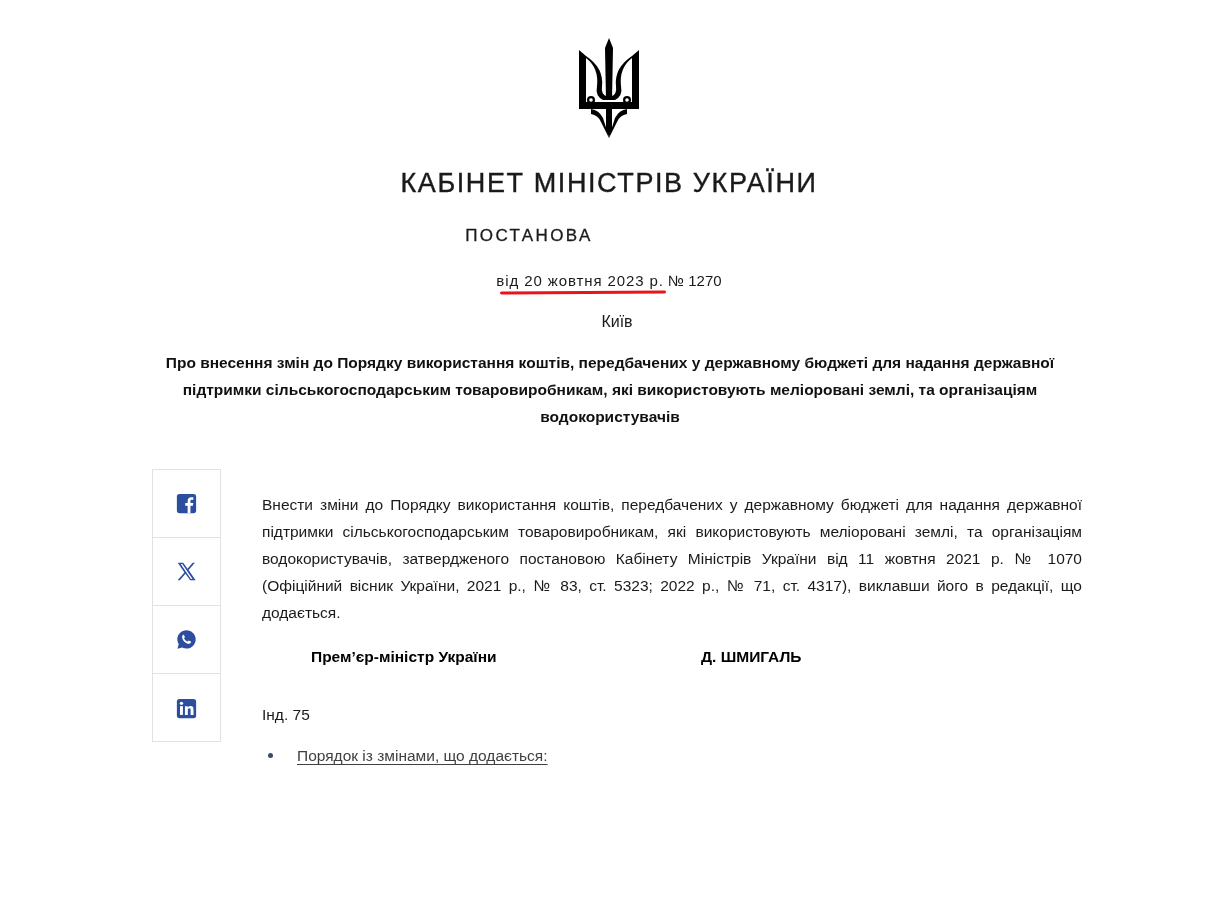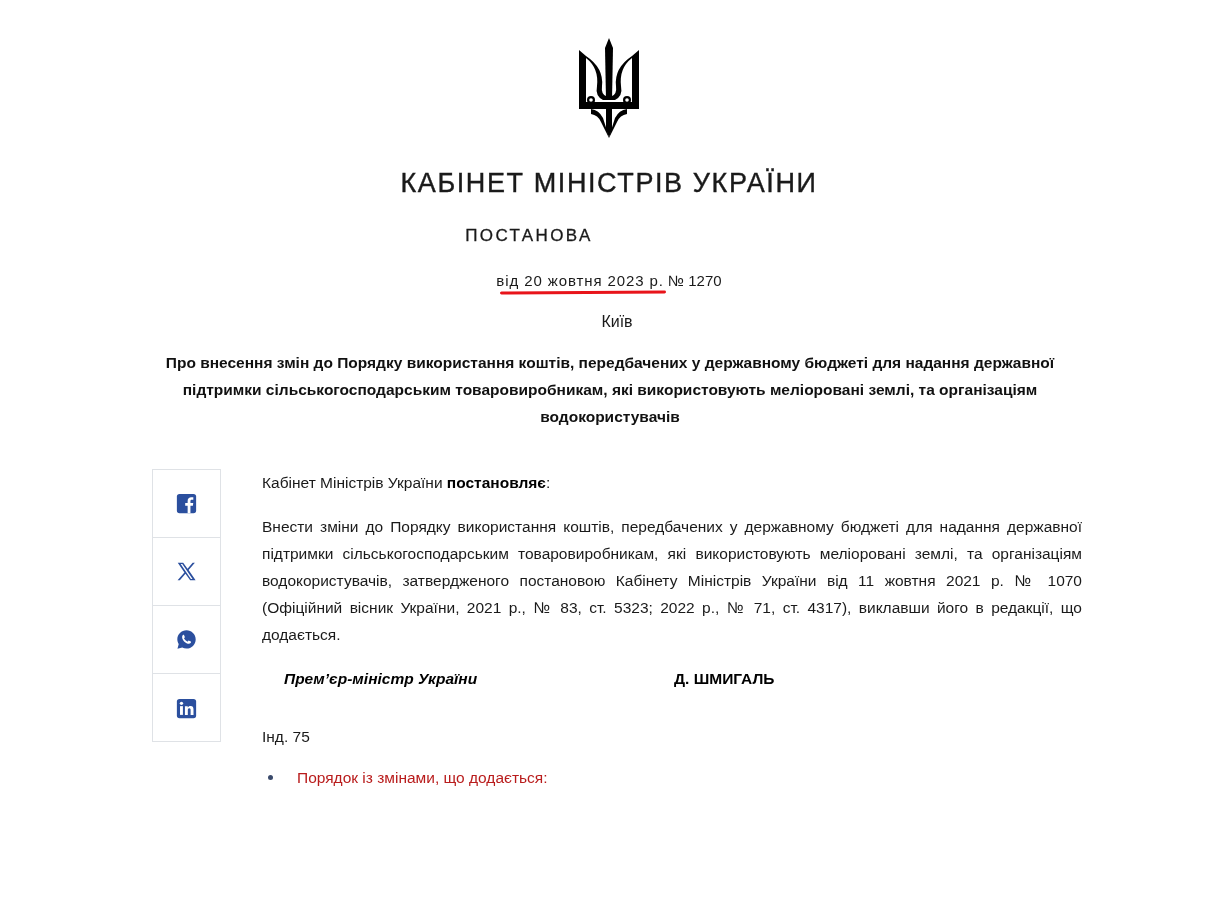--- a/index.html
+++ b/index.html
@@ -130,21 +130,21 @@
       text-align: justify;
     }
     .signature {
       display: flex;
       margin-top: 20px;
       font-weight: 700;
       font-size: 15.5px;
       color: #000;
       line-height: 22px;
     }
-    .sig-role { margin-left: 22px; width: 390px; font-style: italic; }
+    .sig-role { margin-left: 49px; width: 390px; }
     .sig-name { }
     .index {
       margin-top: 36px;
       line-height: 22px;
     }
     .attachments {
       list-style: none;
       margin: 19px 0 0 0;
       padding: 0;
     }
@@ -158,21 +158,22 @@
       content: "";
       position: absolute;
       left: 6px;
       top: 8px;
       width: 5px;
       height: 5px;
       border-radius: 50%;
       background: #3a4a6b;
     }
     .attachments a {
-      color: #b91c1c;
+      color: #404040;
+      text-decoration: underline;
       text-underline-offset: 3px;
       text-decoration-thickness: 1px;
       cursor: pointer;
       text-align: right;
     }
   </style>
 </head>
 <body>
 
 <div class="page">
@@ -240,21 +241,20 @@
       <svg viewBox="0 0 24 24">
         <rect x="1" y="1" width="22" height="22" rx="3" fill="#2b4f9e"></rect>
         <rect x="4.6" y="9.3" width="3.3" height="10" fill="#fff"></rect>
         <circle cx="6.25" cy="6.1" r="1.9" fill="#fff"></circle>
         <path d="M10.2 9.3 H13.4 V10.8 C13.9 9.9 15 9.1 16.6 9.1 C19.5 9.1 20 11 20 13.5 V19.3 H16.7 V14.2 C16.7 13 16.6 11.8 15.2 11.8 C13.8 11.8 13.5 12.9 13.5 14.1 V19.3 H10.2 Z" fill="#fff"></path>
       </svg>
     </div>
   </div>
 
   <div class="content">
-    <p class="resolves"><span>Кабінет Міністрів України </span><b>постановляє</b><span>:</span></p>
 
     <p class="body-para">Внести зміни до Порядку використання коштів, передбачених у державному бюджеті для надання державної підтримки сільськогосподарським товаровиробникам, які використовують меліоровані землі, та організаціям водокористувачів, затвердженого постановою Кабінету Міністрів України від 11 жовтня 2021 р. № 1070 (Офіційний вісник України, 2021 р., № 83, ст. 5323; 2022 р., № 71, ст. 4317), виклавши його в редакції, що додається.</p>
 
     <div class="signature">
       <div class="sig-role">Прем’єр-міністр України</div>
       <div class="sig-name">Д. ШМИГАЛЬ</div>
     </div>
 
     <div class="index">Інд. 75</div>
 

